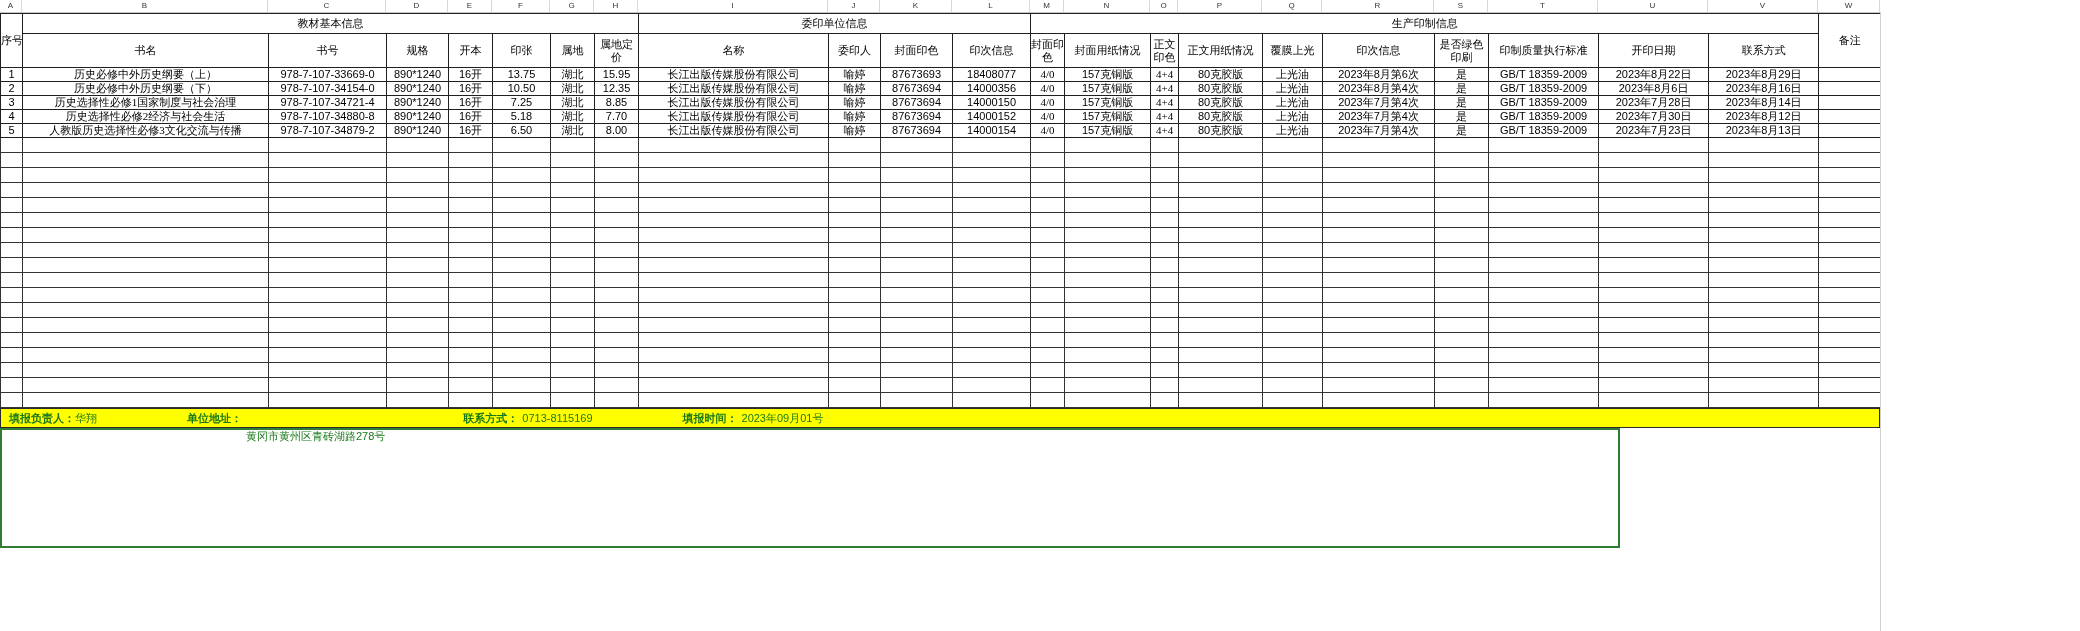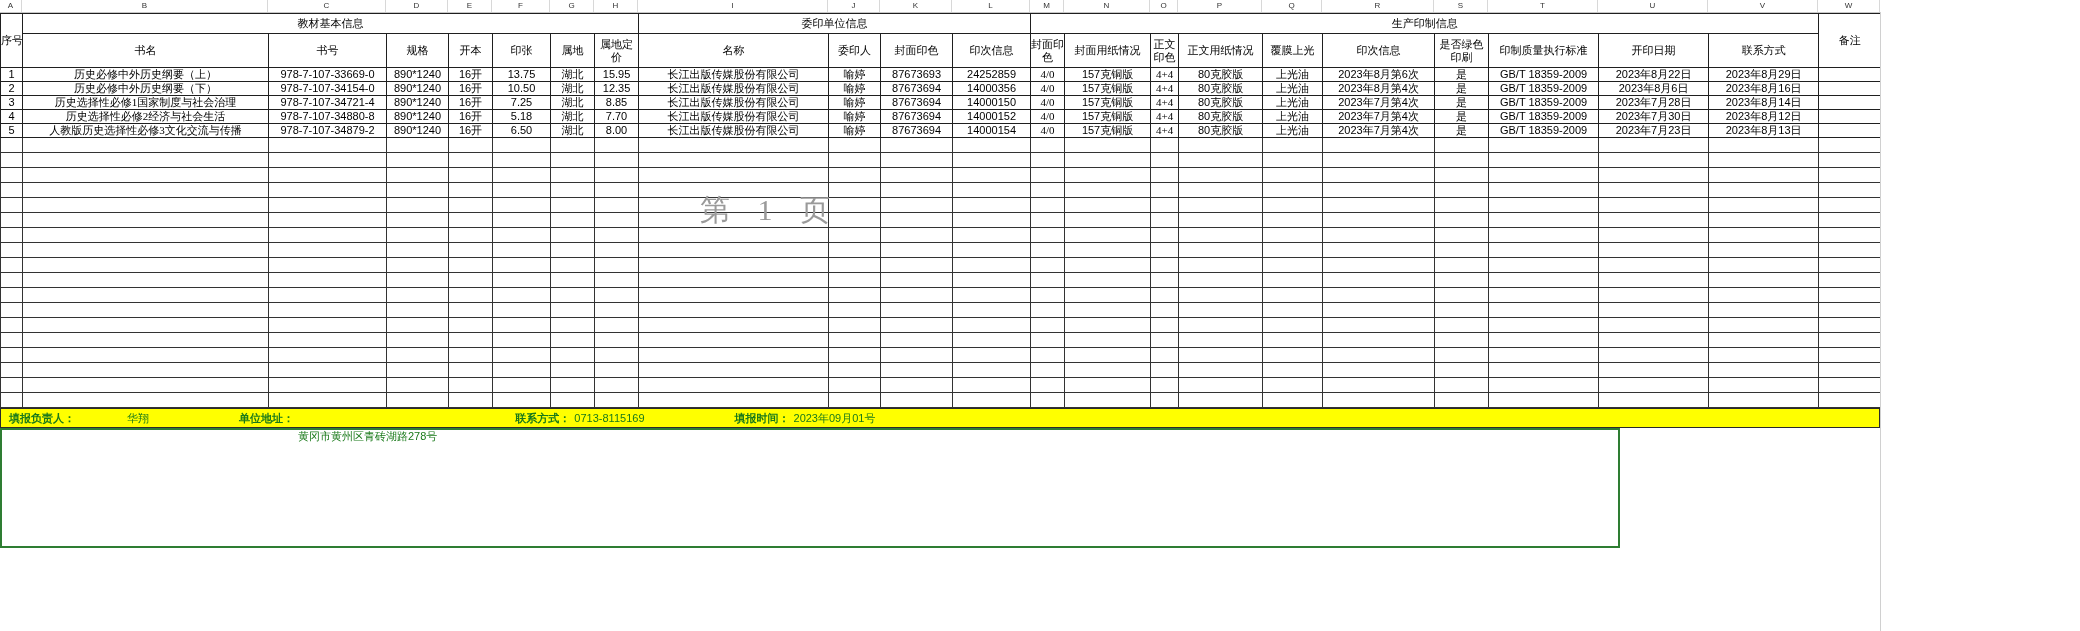--- a/index.html
+++ b/index.html
@@ -132,21 +132,21 @@
         <td class="l">历史必修中外历史纲要（上）</td>
         <td class="small">978-7-107-33669-0</td>
         <td class="small">890*1240</td>
         <td class="small">16开</td>
         <td class="r small">13.75</td>
         <td class="small">湖北</td>
         <td class="r small">15.95</td>
         <td class="small">长江出版传媒股份有限公司</td>
         <td class="small">喻婷</td>
         <td class="small">87673693</td>
-        <td class="small">24252859</td>
+        <td class="small">18408077</td>
         <td class="l small">4/0</td>
         <td class="small">157克铜版</td>
         <td class="l small">4+4</td>
         <td class="small">80克胶版</td>
         <td class="small">上光油</td>
         <td class="small">2023年8月第6次</td>
         <td class="small">是</td>
         <td class="small">GB/T 18359-2009</td>
         <td class="small">2023年8月22日</td>
         <td class="small">2023年8月29日</td>
@@ -703,25 +703,24 @@
           <td></td>
           <td></td>
           <td></td>
           <td></td>
           <td></td>
           <td></td>
         </tr>
     </tbody>
   </table>
 
-  <div class="watermark">第 1 页</div>
 
   <div class="footerbar" style="width:1880px;">
     <span class="fb-lbl" style="margin-left:8px;">填报负责人：</span>
-    <span style="margin-left:52px;">华翔</span>
+    <span style="">华翔</span>
     <span class="fb-lbl" style="margin-left:90px;text-align:right;">单位地址：</span>
     <span style="margin-left:4px;margin-top:36px;">黄冈市黄州区青砖湖路278号</span>
     <span class="fb-lbl" style="margin-left:78px;">联系方式：</span>
     <span style="margin-left:4px;">0713-8115169</span>
     <span class="fb-lbl" style="margin-left:90px;">填报时间：</span>
     <span style="margin-left:4px;">2023年09月01号</span>
   </div>
 
   <div class="bigbox" style="width:1620px;height:120px;"></div>
 

